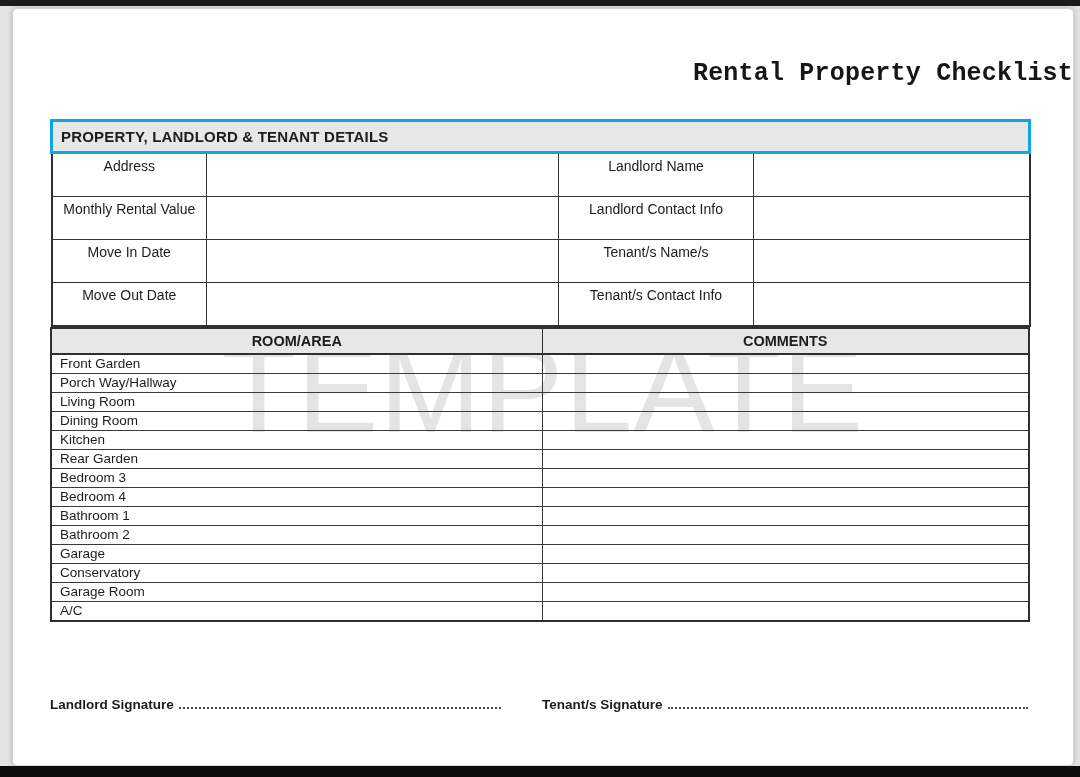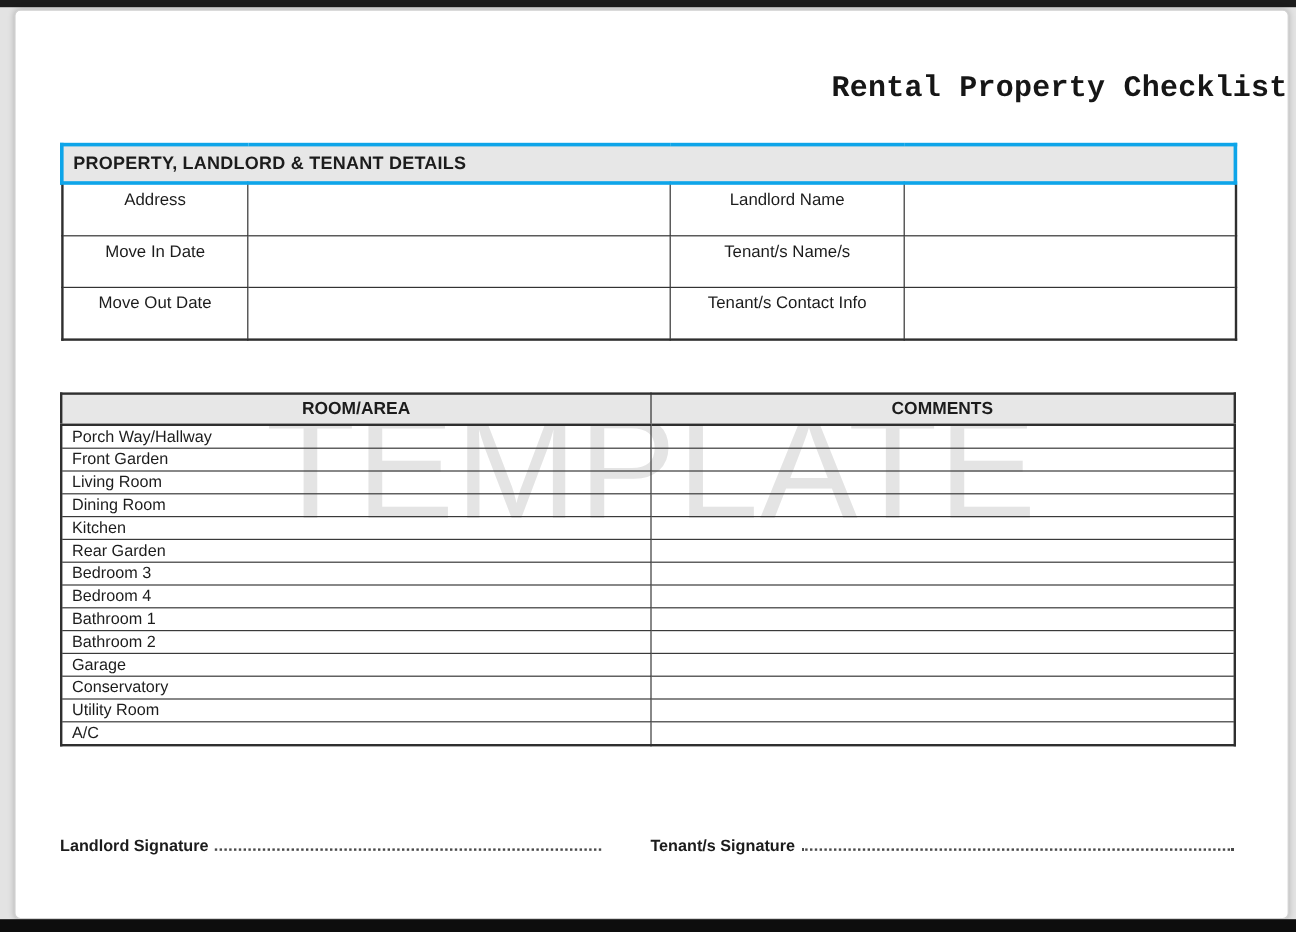--- a/index.html
+++ b/index.html
@@ -157,20 +157,26 @@
         </tr>
       </thead>
       <tbody>
   <tr>
     <td>Address</td>
     <td></td>
     <td>Landlord Name</td>
     <td></td>
   </tr>
 
+  <tr>
+    <td>Monthly Rental Value</td>
+    <td></td>
+    <td>Landlord Contact Info</td>
+    <td></td>
+  </tr>
 
   <tr>
     <td>Move In Date</td>
     <td></td>
     <td>Tenant/s Name/s</td>
     <td></td>
   </tr>
 
   <tr>
     <td>Move Out Date</td>
@@ -187,30 +193,30 @@
           <col style="width:487px">
       </colgroup>
       <thead>
         <tr>
           <th>ROOM/AREA</th>
           <th>COMMENTS</th>
         </tr>
       </thead>
       <tbody>
   <tr>
+    <td>Front Garden</td>
+    <td></td>
+  </tr>
+
+  <tr>
     <td>Porch Way/Hallway</td>
     <td></td>
   </tr>
 
   <tr>
-    <td>Front Garden</td>
-    <td></td>
-  </tr>
-
-  <tr>
     <td>Living Room</td>
     <td></td>
   </tr>
 
   <tr>
     <td>Dining Room</td>
     <td></td>
   </tr>
 
   <tr>
@@ -249,21 +255,21 @@
     <td>Garage</td>
     <td></td>
   </tr>
 
   <tr>
     <td>Conservatory</td>
     <td></td>
   </tr>
 
   <tr>
-    <td>Utility Room</td>
+    <td>Garage Room</td>
     <td></td>
   </tr>
 
   <tr>
     <td>A/C</td>
     <td></td>
   </tr>
 </tbody>
     </table>
 

